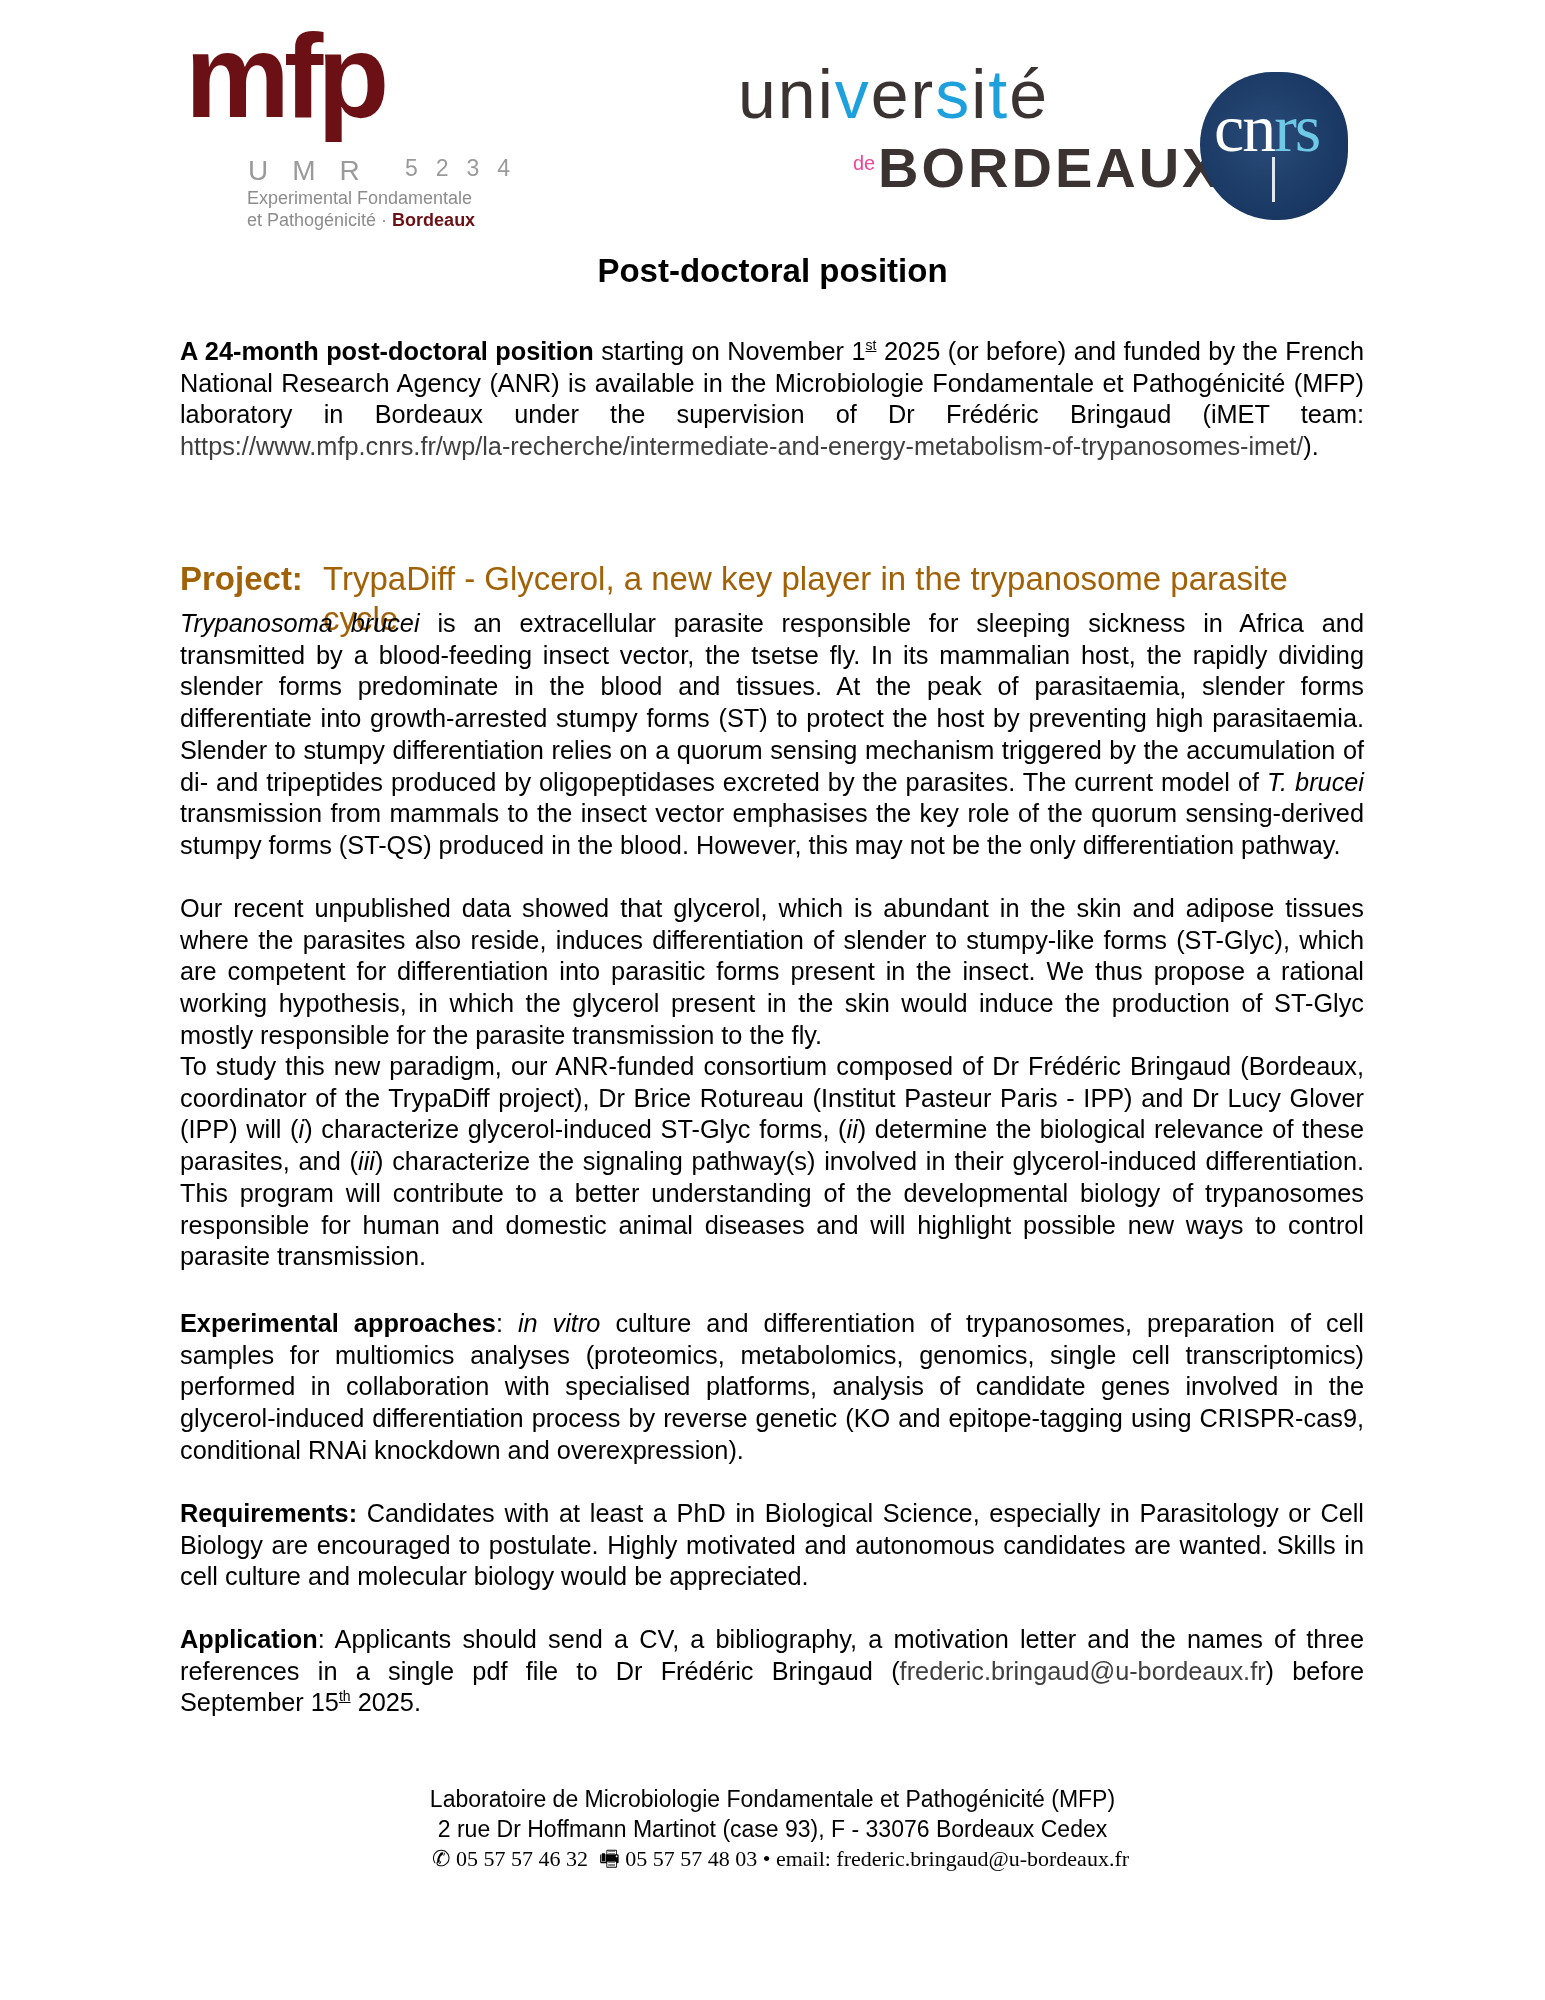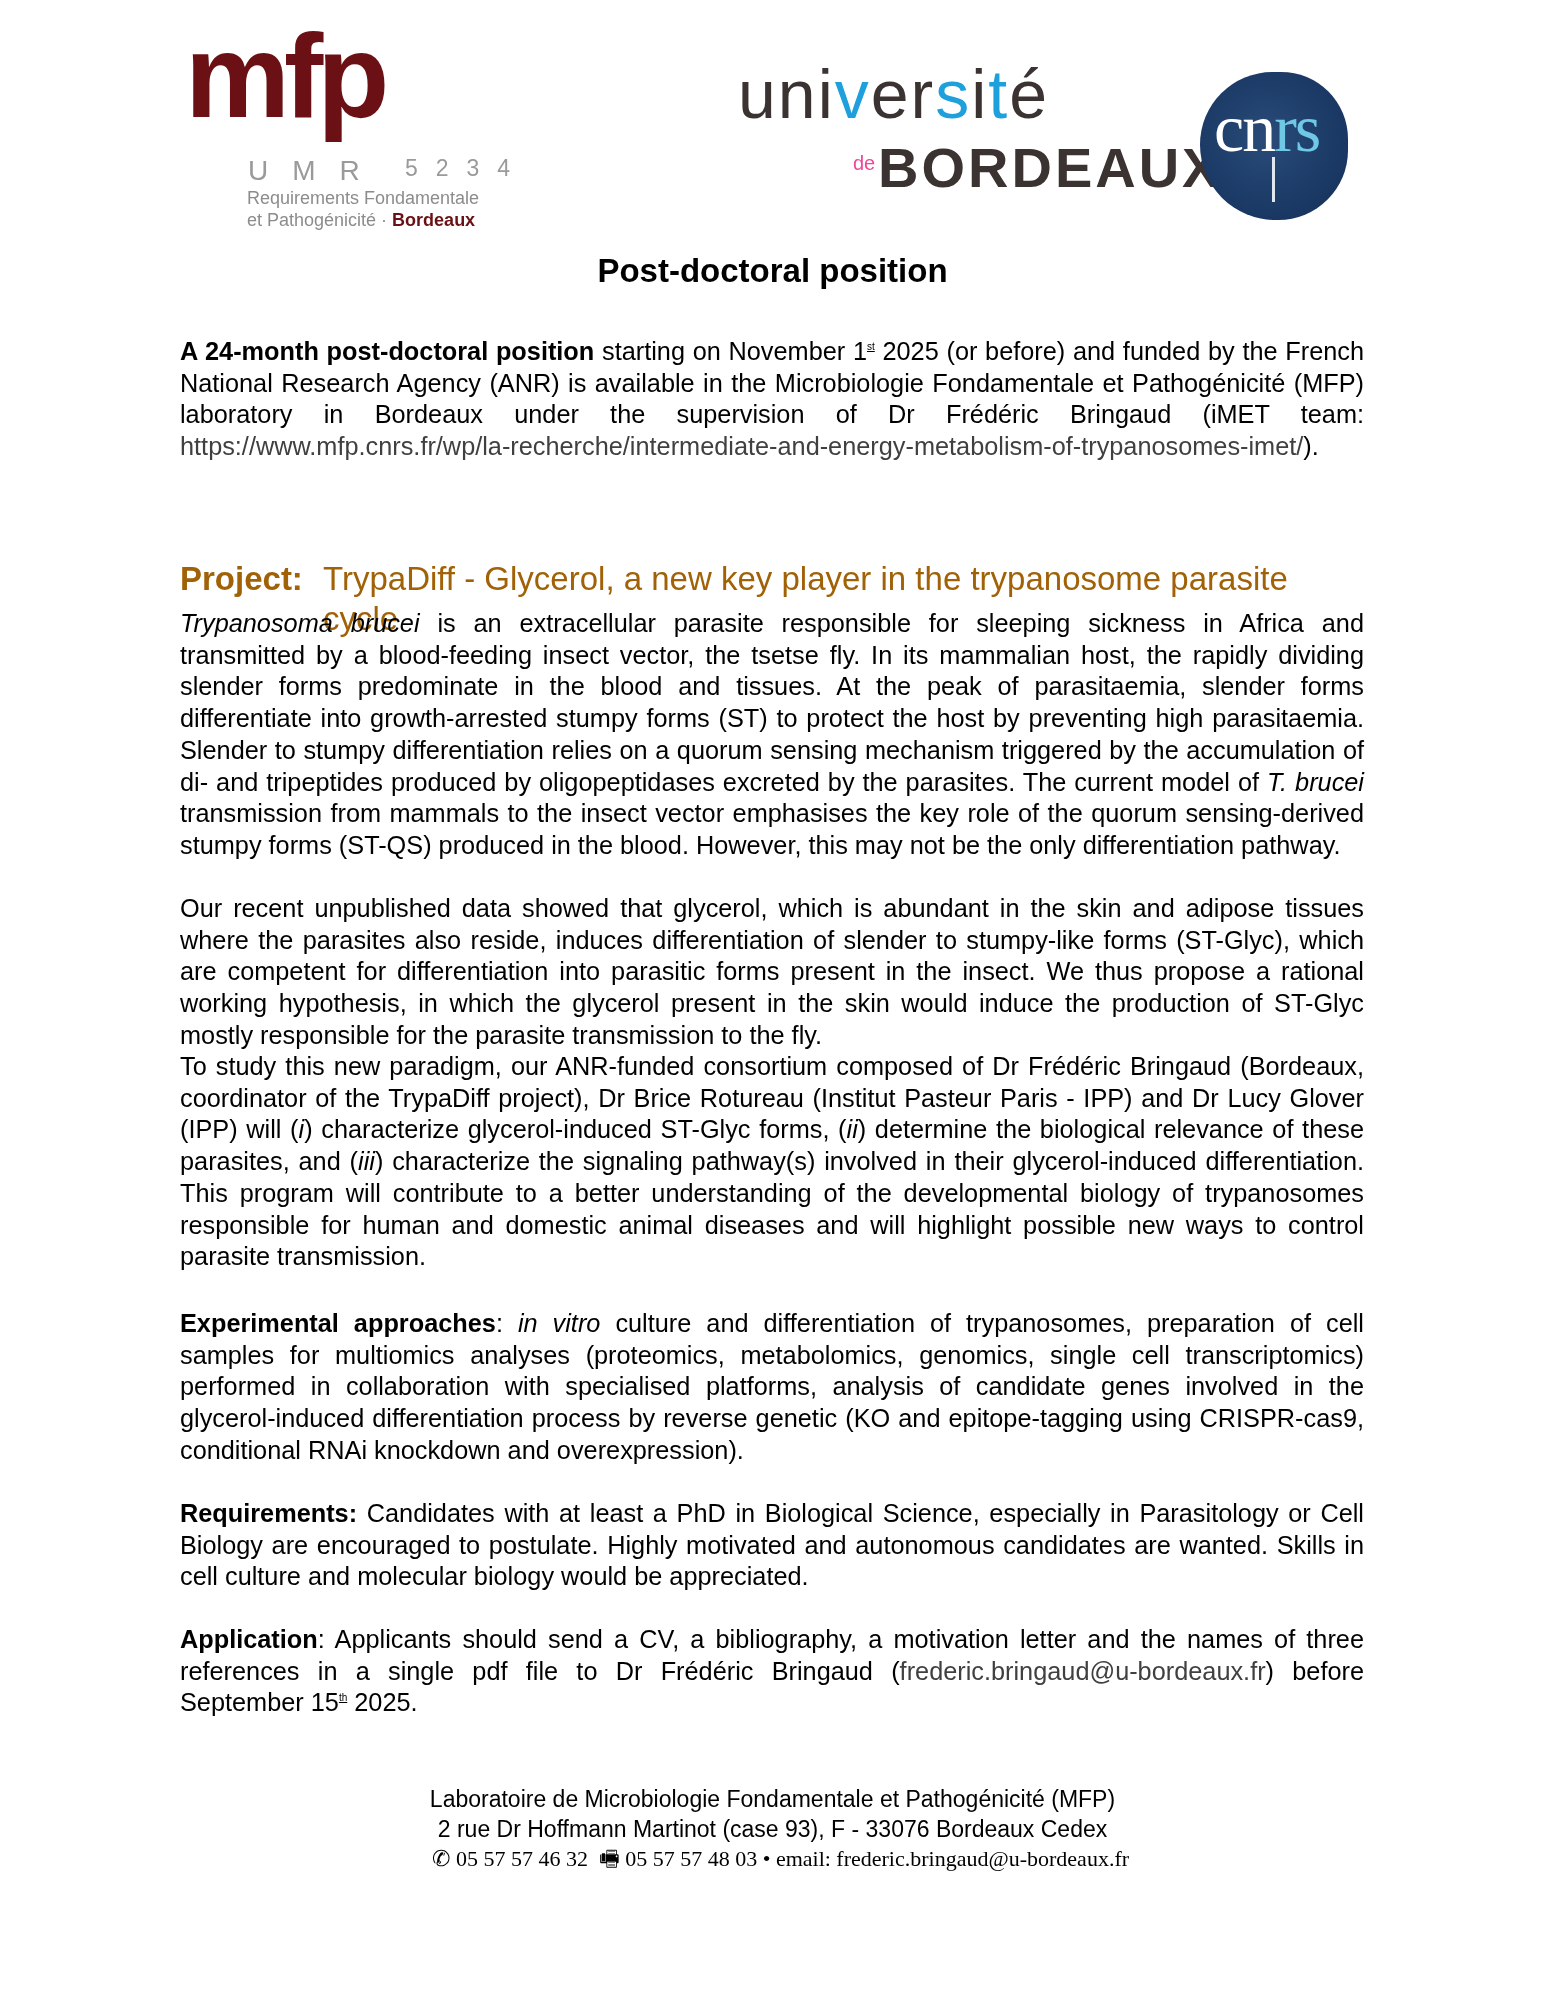--- a/index.html
+++ b/index.html
@@ -30,21 +30,21 @@
   #cnrs-text { position: absolute; left: 14px; top: 22px; font-size: 68px; color: #ffffff; letter-spacing: -2px; line-height: 1; font-family: Liberation Serif, serif; }
   #cnrs-text .cy { color: #6ec8e6; }
   #cnrs-stem { position: absolute; left: 72px; top: 85px; width: 3px; height: 45px; background: #dfe7ef; }
 
   
   #title { left: 0; width: 1545px; top: 252px; text-align: center; font-weight: bold; font-size: 33px; color: #000; }
 
   .para { position: absolute; left: 180px; width: 1184px; font-size: 25.3px; line-height: 31.7px;
           text-align: justify; color: #000; }
   .para a { color: #404040; }
-  sup { font-size: 10px; vertical-align: 10px; line-height: 0; text-decoration: underline; }
+  sup { font-size: 14px; vertical-align: 10px; line-height: 0; text-decoration: underline; }
 
   #intro { top: 336px; }
   #project-heading { position: absolute; left: 180px; top: 527px; width: 1190px; font-size: 33px; line-height: 40px; color: #a16207; margin-top: 32px; }
   #project-heading .lbl { font-weight: bold; }
   #project-heading .t1 { position: absolute; left: 143px; top: 0; width: 1050px; }
   #project-heading .t2 { position: absolute; left: 143px; top: 40px; }
 
   #proj-p1 { top: 608px; }
   #proj-p2 { top: 893px; }
   #proj-p3 { top: 1051px; }
@@ -55,21 +55,21 @@
   #footer { left: 0; width: 1545px; top: 1784px; text-align: center; font-size: 23px; line-height: 30px; color: #000; }
   #footer .contact { font-family: "Liberation Serif", serif; font-size: 22px; padding-left: 16px; }
 </style>
 </head>
 <body>
 
 <div id="mfp-logo" class="abs">
   <div id="mfp-word">mfp</div>
   <div id="mfp-umr">UMR</div>
   <div id="mfp-num">5234</div>
-  <div id="mfp-sub1">Requirements Fondamentale</div>
+  <div id="mfp-sub1">Experimental Fondamentale</div>
   <div id="mfp-sub2"><span>et Pathogénicité ·</span> <b>Bordeaux</b></div>
 </div>
 
 <div id="ub-logo" class="abs">
   <div id="ub-word"><span>uni</span><span class="acc">v</span><span>er</span><span class="acc">s</span><span>i</span><span class="acc">t</span><span>é</span></div>
   <div id="ub-de">de</div>
   <div id="ub-bordeaux">BORDEAUX</div>
 </div>
 
 <div id="cnrs-logo" class="abs">

